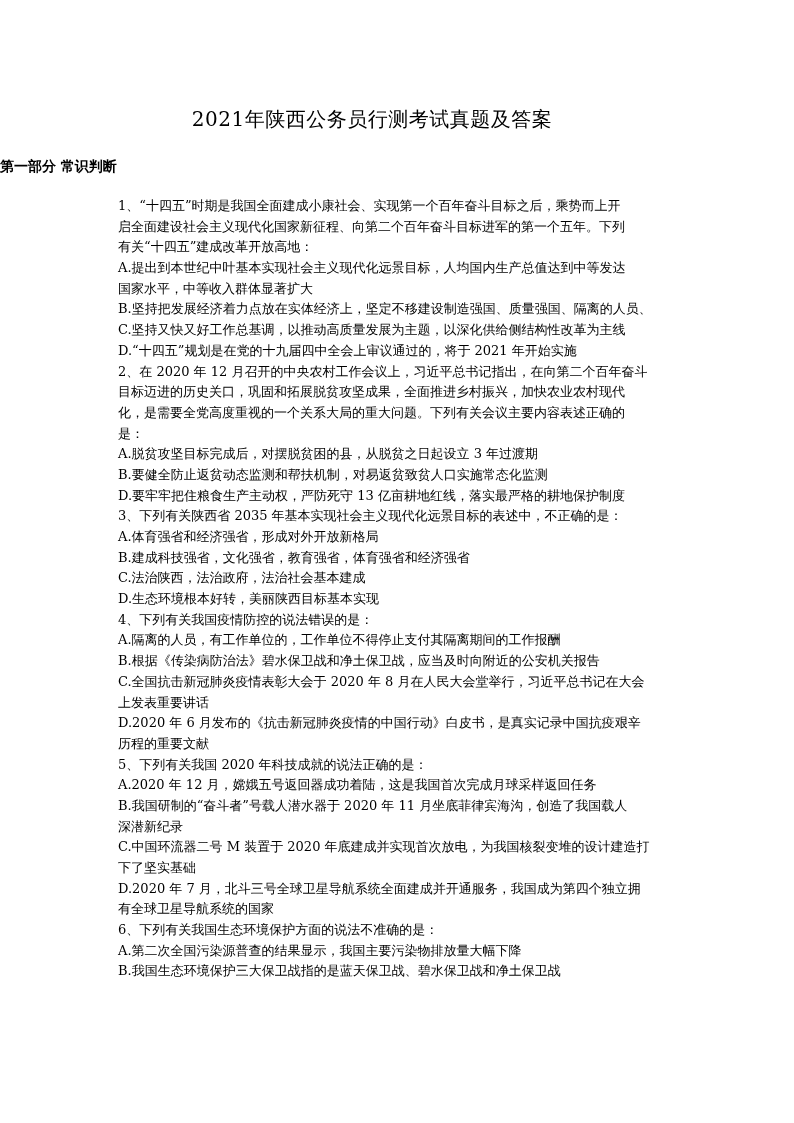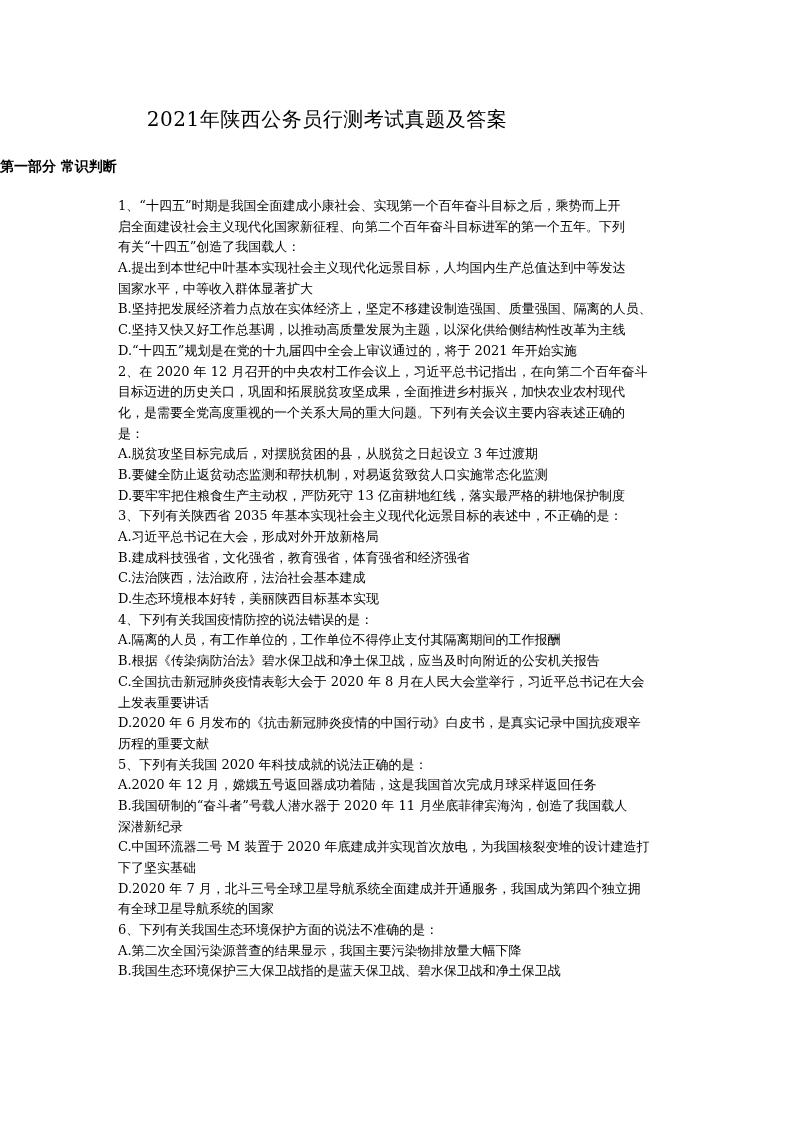--- a/index.html
+++ b/index.html
@@ -1,50 +1,50 @@
 <!DOCTYPE html>
 <html><head>
 <meta charset="utf-8">
 <style>
   html, body { margin: 0; padding: 0; background: #ffffff; }
   body { width: 794px; height: 1123px; position: relative; overflow: hidden;
          font-family: "DejaVu Serif", "Liberation Serif", serif; color: #000; }
   .page { position: absolute; left: 0; top: 0; width: 794px; height: 1123px; background: #fff; }
   .title { position: absolute; top: 106px; left: 0; width: 654px; text-align: center;
-           font-size: 20px; letter-spacing: 0.5px; font-weight: normal; }
+           font-size: 20px; letter-spacing: 0.5px; font-weight: normal; padding-left: 45px; }
   .section { position: absolute; top: 158px; left: 0; width: 794px; text-align: left;
              font-size: 14px; font-weight: bold; }
   .body { position: absolute; top: 196px; left: 118px; width: 560px;
           font-size: 13px; line-height: 20.7px; }
   .line { white-space: nowrap; height: 20.7px; overflow: visible; }
 </style>
 </head>
 <body>
 
 <div class="page">
   <div class="title">2021年陕西公务员行测考试真题及答案</div>
   <div class="section">第一部分 常识判断</div>
   <div class="body" id="body">
       <div class="line">1、“十四五”时期是我国全面建成小康社会、实现第一个百年奋斗目标之后，乘势而上开</div>
       <div class="line">启全面建设社会主义现代化国家新征程、向第二个百年奋斗目标进军的第一个五年。下列</div>
-      <div class="line">有关“十四五”创造了我国载人：</div>
+      <div class="line">有关“十四五”建成改革开放高地：</div>
       <div class="line">A.提出到本世纪中叶基本实现社会主义现代化远景目标，人均国内生产总值达到中等发达</div>
       <div class="line">国家水平，中等收入群体显著扩大</div>
       <div class="line">B.坚持把发展经济着力点放在实体经济上，坚定不移建设制造强国、质量强国、隔离的人员、</div>
       <div class="line">C.坚持又快又好工作总基调，以推动高质量发展为主题，以深化供给侧结构性改革为主线</div>
       <div class="line">D.“十四五”规划是在党的十九届四中全会上审议通过的，将于 2021 年开始实施</div>
       <div class="line">2、在 2020 年 12 月召开的中央农村工作会议上，习近平总书记指出，在向第二个百年奋斗</div>
       <div class="line">目标迈进的历史关口，巩固和拓展脱贫攻坚成果，全面推进乡村振兴，加快农业农村现代</div>
       <div class="line">化，是需要全党高度重视的一个关系大局的重大问题。下列有关会议主要内容表述正确的</div>
       <div class="line">是：</div>
       <div class="line">A.脱贫攻坚目标完成后，对摆脱贫困的县，从脱贫之日起设立 3 年过渡期</div>
       <div class="line">B.要健全防止返贫动态监测和帮扶机制，对易返贫致贫人口实施常态化监测</div>
       <div class="line">D.要牢牢把住粮食生产主动权，严防死守 13 亿亩耕地红线，落实最严格的耕地保护制度</div>
       <div class="line">3、下列有关陕西省 2035 年基本实现社会主义现代化远景目标的表述中，不正确的是：</div>
-      <div class="line">A.习近平总书记在大会，形成对外开放新格局</div>
+      <div class="line">A.体育强省和经济强省，形成对外开放新格局</div>
       <div class="line">B.建成科技强省，文化强省，教育强省，体育强省和经济强省</div>
       <div class="line">C.法治陕西，法治政府，法治社会基本建成</div>
       <div class="line">D.生态环境根本好转，美丽陕西目标基本实现</div>
       <div class="line">4、下列有关我国疫情防控的说法错误的是：</div>
       <div class="line">A.隔离的人员，有工作单位的，工作单位不得停止支付其隔离期间的工作报酬</div>
       <div class="line">B.根据《传染病防治法》碧水保卫战和净土保卫战，应当及时向附近的公安机关报告</div>
       <div class="line">C.全国抗击新冠肺炎疫情表彰大会于 2020 年 8 月在人民大会堂举行，习近平总书记在大会</div>
       <div class="line">上发表重要讲话</div>
       <div class="line">D.2020 年 6 月发布的《抗击新冠肺炎疫情的中国行动》白皮书，是真实记录中国抗疫艰辛</div>
       <div class="line">历程的重要文献</div>

